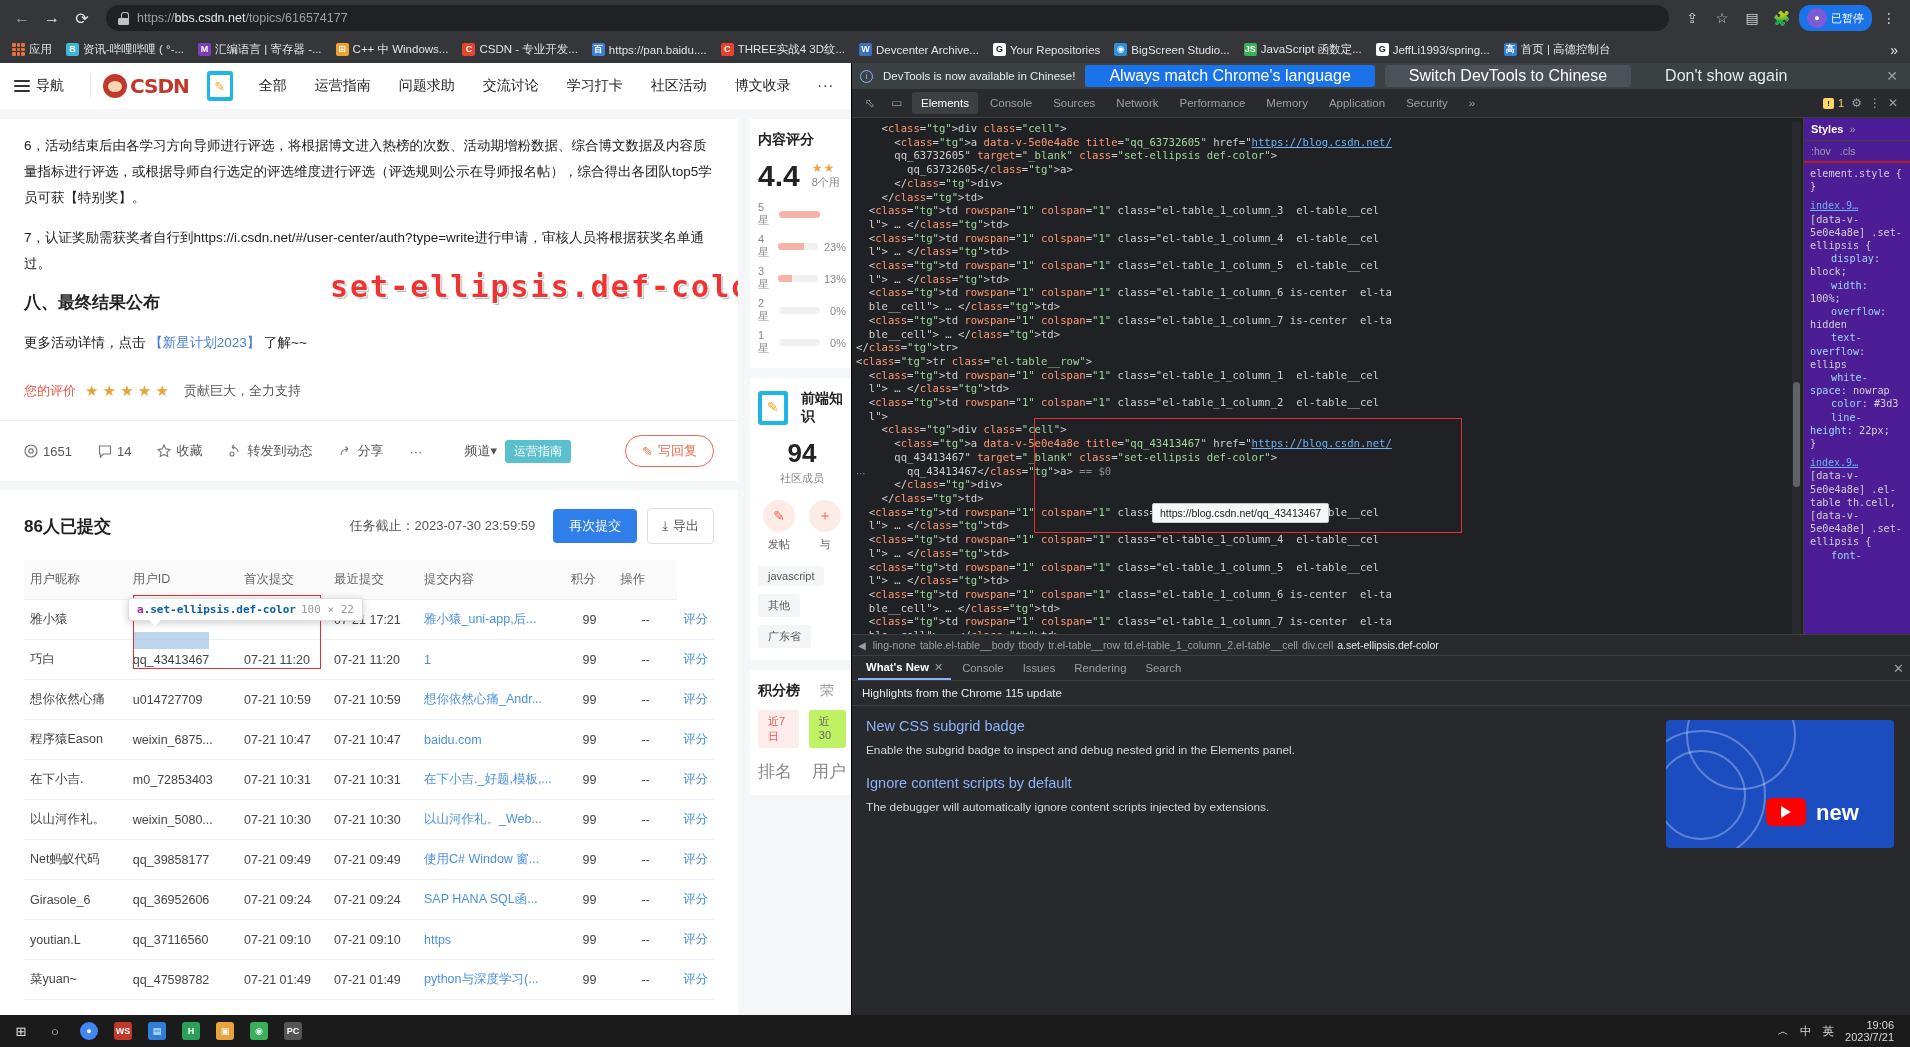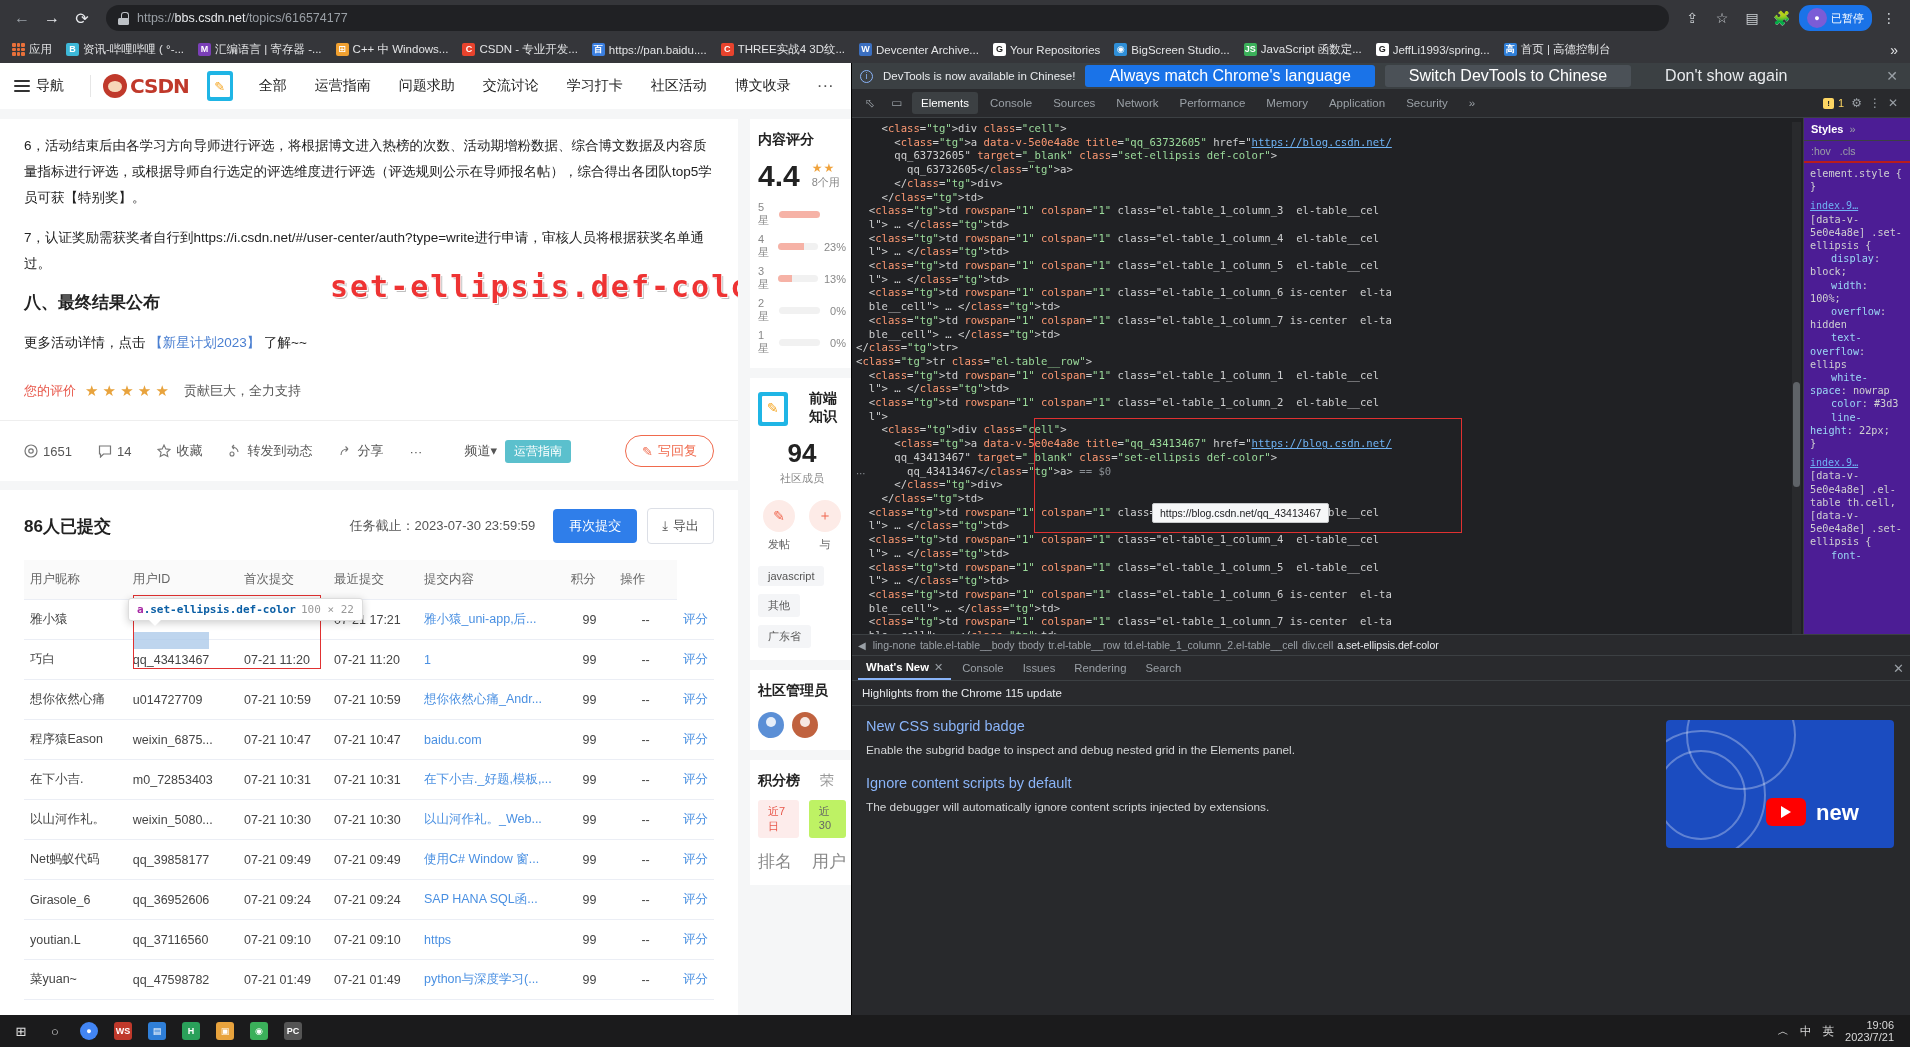--- a/index.html
+++ b/index.html
@@ -113,21 +113,21 @@
   .card-t{font-size:14px;font-weight:bold;color:#222;margin-bottom:12px;}
   .score-wrap{display:flex;align-items:flex-start;gap:12px;}
   .score-num{font-size:30px;font-weight:bold;color:#222;line-height:1;}
   .score-stars{color:#f0a33d;font-size:12px;letter-spacing:1px;}
   .score-sub{font-size:11px;color:#888;}
   .bar-row{display:flex;align-items:center;gap:6px;font-size:11px;color:#888;margin-top:5px;}
   .bar-track{width:56px;height:7px;background:#f1f1f1;border-radius:4px;overflow:hidden;}
   .bar-fill{height:100%;background:#f6b2a6;}
   .pct{width:28px;text-align:right;}
 
-  .comm-head{display:flex;align-items:flex-end;gap:21px;}
+  .comm-head{display:flex;align-items:center;gap:13px;}
   .comm-ico{width:30px;height:34px;background:#1fb5e5;border-radius:3px;position:relative;flex:0 0 auto;}
   .comm-ico:before{content:"";position:absolute;inset:4px 4px;background:#fff;border-radius:1px;}
   .comm-ico:after{content:"✎";position:absolute;left:9px;top:8px;color:#f5a623;font-size:14px;}
   .comm-name{font-size:14px;font-weight:bold;color:#222;}
   .mem-num{font-size:26px;font-weight:bold;color:#222;text-align:center;margin-top:12px;}
   .mem-lbl{font-size:11px;color:#888;text-align:center;margin-top:2px;}
   .cbtns{display:flex;gap:26px;justify-content:center;margin-top:14px;}
   .cbtn{display:flex;flex-direction:column;align-items:center;gap:5px;}
   .cbtn-ico{width:32px;height:32px;border-radius:50%;background:#fdebe7;color:#f0674f;display:flex;align-items:center;justify-content:center;font-size:14px;}
   .cbtn-lbl{font-size:11px;color:#666;}
@@ -603,27 +603,20 @@
                 <span class="cbtn-lbl">与</span>
               </div>
             </div>
             <div class="tags">
               <span class="tag">javascript</span>
               <span class="tag">其他</span>
               <span class="tag">广东省</span>
             </div>
           </div>
 
-          <div class="card" style="padding:12px 8px">
-            <div class="card-t">社区管理员</div>
-            <div class="admins">
-              <span class="ava"></span>
-              <span class="ava b"></span>
-            </div>
-          </div>
 
           <div class="card" style="padding:12px 8px">
             <div class="side-tabs">
               <span class="st on">积分榜</span>
               <span class="st">荣</span>
             </div>
             <div class="rank-tabs">
               <span class="rk on">近7日</span>
               <span class="rk">近30</span>
             </div>

